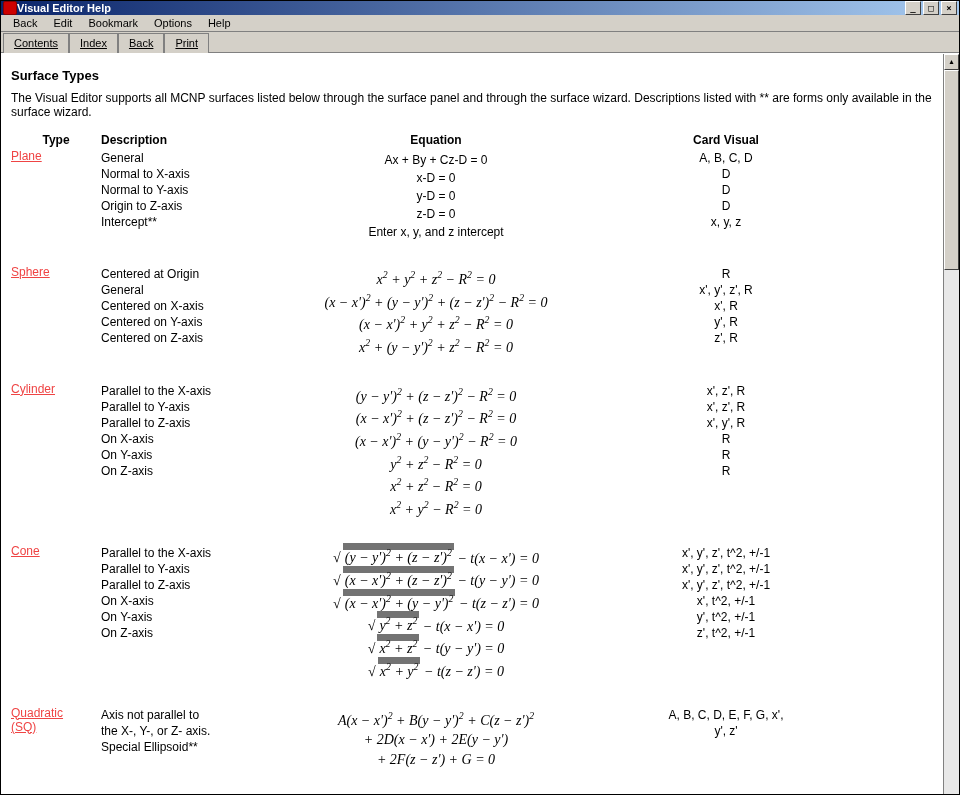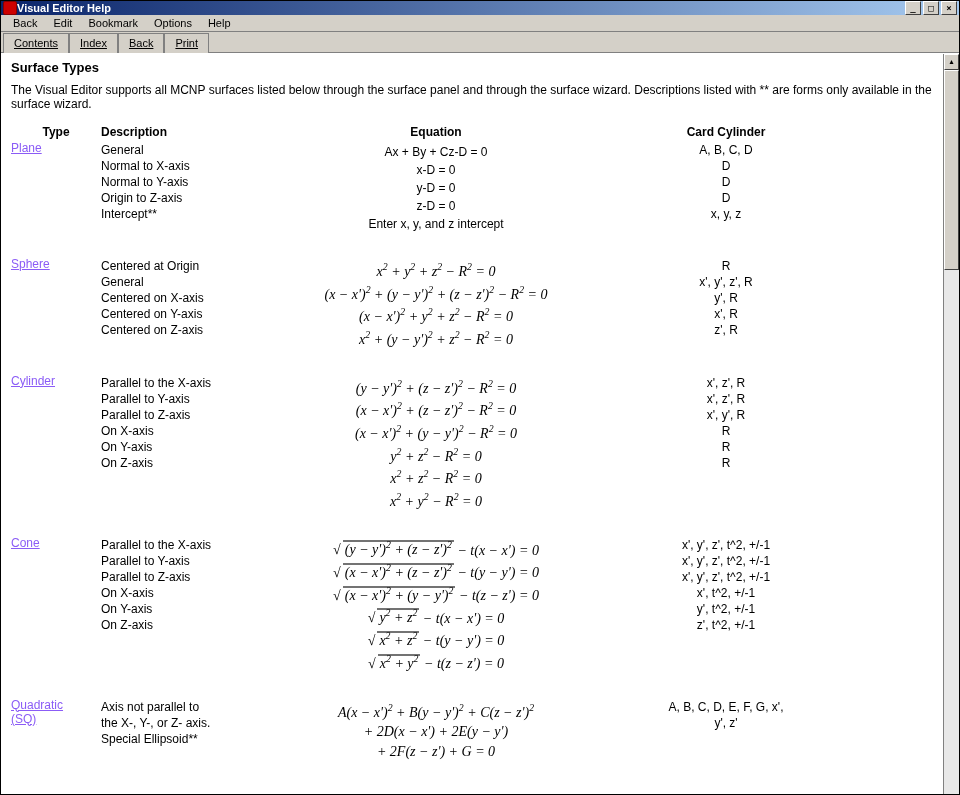--- a/index.html
+++ b/index.html
@@ -10,36 +10,36 @@
   .titlebar .icon { width:14px; height:14px; background:#c00; border:1px solid #800; border-radius:2px; display:inline-block; }
   .titlebar .ctrls { display:flex; gap:2px; }
   .titlebar .btn { width:16px; height:14px; background:#d4d0c8; border:1px solid #fff; border-right-color:#404040; border-bottom-color:#404040; font-family: monospace; font-size:9px; text-align:center; line-height:12px; color:#000; cursor:default; }
   .menubar { height:20px; background:#d4d0c8; display:flex; align-items:center; padding:0 4px; gap:0; border-bottom:1px solid #808080; }
   .menubar .item { padding:2px 8px; cursor:default; }
   .tabrow { height:24px; background:#d4d0c8; display:flex; align-items:flex-end; padding:0 2px; border-bottom:1px solid #808080; }
   .tabrow .tab { padding:3px 10px 4px 10px; border:1px solid #808080; border-bottom:none; background:#d4d0c8; margin-right:0px; cursor:default; position:relative; top:1px; }
   .tabrow .tab .u { text-decoration:underline; }
   .content-wrap { flex:1; display:flex; background:#fff; border-top:1px solid #fff; position:relative; }
   .content { flex:1; overflow-y:scroll; padding:6px 10px 20px 10px; font-family: Tahoma, Arial, sans-serif; font-size:12px; }
-  .content h1 { font-size:13px; font-weight:bold; margin:0 0 8px 0; }
+  .content h1 { font-size:13px; font-weight:bold; margin:8px 0 8px 0; }
   .intro { margin:0 0 14px 0; }
   .tbl { width:100%; }
   .hdrrow { display:flex; font-weight:bold; margin-bottom:2px; }
   .col-type { width:90px; text-align:center; }
   .col-desc { width:170px; text-align:left; }
   .col-eq   { width:330px; text-align:center; }
   .col-card { width:250px; text-align:center; }
   .section { display:flex; margin-bottom:22px; align-items:flex-start; }
   .typecell { width:90px; text-align:left; }
-  .typecell a { color:#8b5cf6; text-decoration:underline; cursor:pointer; }
+  .typecell a { color:#ef4444; text-decoration:underline; cursor:pointer; }
   .desccell { width:170px; }
   .eqcell   { width:330px; text-align:center; font-family: 'Times New Roman', serif; font-size:14px; font-style:italic; }
   .eqcell .line { margin:4px 0; white-space:nowrap; }
   .eqcell .upright { font-style:normal; font-family: Tahoma, Arial, sans-serif; font-size:12px; }
-  .sqrt { border-top:2px solid #737373; padding:0 2px; margin-left:2px; }
+  .sqrt { border-top:7px solid #737373; padding:0 2px; margin-left:2px; }
   .rad::before { content:"√"; font-style:normal; }
   .cardcell { width:250px; text-align:center; }
   .desccell .line, .cardcell .line { margin:2px 0; white-space:nowrap; }
   sup { font-size:0.7em; }
   .scrollbar-fake { width:16px; background:#d4d0c8; border-left:1px solid #808080; display:flex; flex-direction:column; }
   .sb-btn { height:16px; background:#d4d0c8; border:1px solid #fff; border-right-color:#404040; border-bottom-color:#404040; text-align:center; font-size:8px; line-height:14px; }
   .sb-track { flex:1; background:#e8e8e8; position:relative; }
   .sb-thumb { position:absolute; top:0; left:0; right:0; height:200px; background:#d4d0c8; border:1px solid #fff; border-right-color:#404040; border-bottom-color:#404040; }
 </style>
 </head>
@@ -76,21 +76,21 @@
   <div class="content-wrap">
     <div class="content">
       <h1>Surface Types</h1>
       <p class="intro">The Visual Editor supports all MCNP surfaces listed below through the surface panel and through the surface wizard.  Descriptions listed with ** are forms only available in the surface wizard.</p>
 
       <div class="tbl" id="surface-table">
         <div class="hdrrow">
           <div class="col-type">Type</div>
           <div class="col-desc">Description</div>
           <div class="col-eq">Equation</div>
-          <div class="col-card">Card Cylinder</div>
+          <div class="col-card">Card Visual</div>
         </div>
 
       <div class="section">
             <div class="typecell"><a>Plane</a></div>
             <div class="desccell">
               <div class="line">General</div>
               <div class="line">Normal to X-axis</div>
               <div class="line">Normal to Y-axis</div>
               <div class="line">Origin to Z-axis</div>
               <div class="line">Intercept**</div>
@@ -121,22 +121,22 @@
             </div>
             <div class="eqcell">
               <div class="line">x<sup>2</sup> + y<sup>2</sup> + z<sup>2</sup> − R<sup>2</sup> = 0</div>
               <div class="line">(x − x')<sup>2</sup> + (y − y')<sup>2</sup> + (z − z')<sup>2</sup> − R<sup>2</sup> = 0</div>
               <div class="line">(x − x')<sup>2</sup> + y<sup>2</sup> + z<sup>2</sup> − R<sup>2</sup> = 0</div>
               <div class="line">x<sup>2</sup> + (y − y')<sup>2</sup> + z<sup>2</sup> − R<sup>2</sup> = 0</div>
             </div>
             <div class="cardcell">
               <div class="line">R</div>
               <div class="line">x', y', z', R</div>
+              <div class="line">x', R</div>
               <div class="line">y', R</div>
-              <div class="line">x', R</div>
               <div class="line">z', R</div>
             </div>
           </div>
           <div class="section">
             <div class="typecell"><a>Cylinder</a></div>
             <div class="desccell">
               <div class="line">Parallel to the X-axis</div>
               <div class="line">Parallel to Y-axis</div>
               <div class="line">Parallel to Z-axis</div>
               <div class="line">On X-axis</div>

